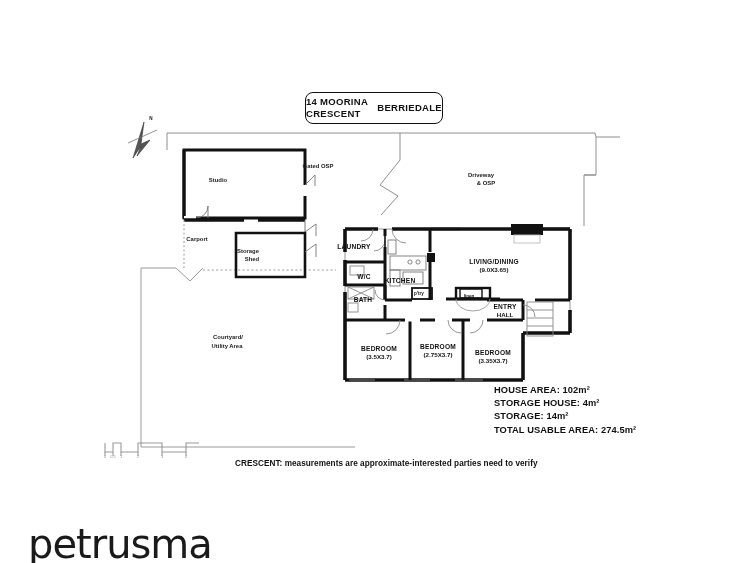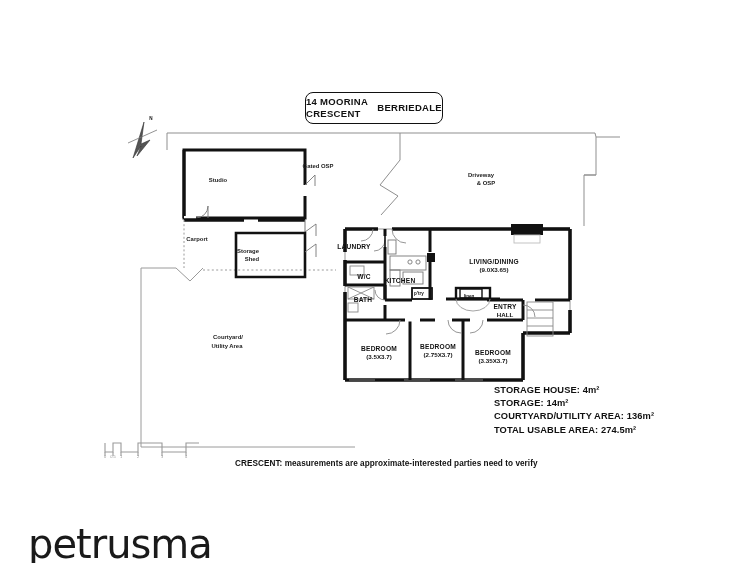--- a/index.html
+++ b/index.html
@@ -227,23 +227,23 @@
     <div class="lbl" style="left: 328px; top: 296px; width: 70px;"><div class="room-name">BATH</div></div>
     <div class="lbl" style="left: 434px; top: 294px; width: 70px;"><div class="tiny-lbl">linen</div></div>
     <div class="lbl" style="left: 459px; top: 258px; width: 70px;"><div class="room-name">LIVING/DINING</div><div class="room-dim">(9.0X3.65)</div></div>
     <div class="lbl" style="left: 470px; top: 303px; width: 70px;"><div class="room-name">ENTRY</div><div class="room-dim">HALL</div></div>
     <div class="lbl" style="left: 344px; top: 345px; width: 70px;"><div class="room-name">BEDROOM</div><div class="room-dim">(3.5X3.7)</div></div>
     <div class="lbl" style="left: 403px; top: 343px; width: 70px;"><div class="room-name">BEDROOM</div><div class="room-dim">(2.75X3.7)</div></div>
     <div class="lbl" style="left: 458px; top: 349px; width: 70px;"><div class="room-name">BEDROOM</div><div class="room-dim">(3.35X3.7)</div></div>
   </div>
 
 <div class="areas" id="areas">
+    <div>HOUSE AREA: 102m²</div>
     <div>STORAGE HOUSE: 4m²</div>
     <div>STORAGE: 14m²</div>
-    <div>COURTYARD/UTILITY AREA: 136m²</div>
     <div>TOTAL USABLE AREA: 274.5m²</div>
   </div>
 
 <div class="disclaimer">CRESCENT: measurements are approximate-interested parties need to verify</div>
 
 <div id="scale-labels">
     <div class="lbl" style="left: 97px; top: 455px; width: 16px; font-size: 4px; color: rgb(153, 153, 153);">0</div>
     <div class="lbl" style="left: 105px; top: 455px; width: 16px; font-size: 4px; color: rgb(153, 153, 153);">0.5</div>
     <div class="lbl" style="left: 113px; top: 455px; width: 16px; font-size: 4px; color: rgb(153, 153, 153);">1</div>
     <div class="lbl" style="left: 130px; top: 455px; width: 16px; font-size: 4px; color: rgb(153, 153, 153);">2</div>

